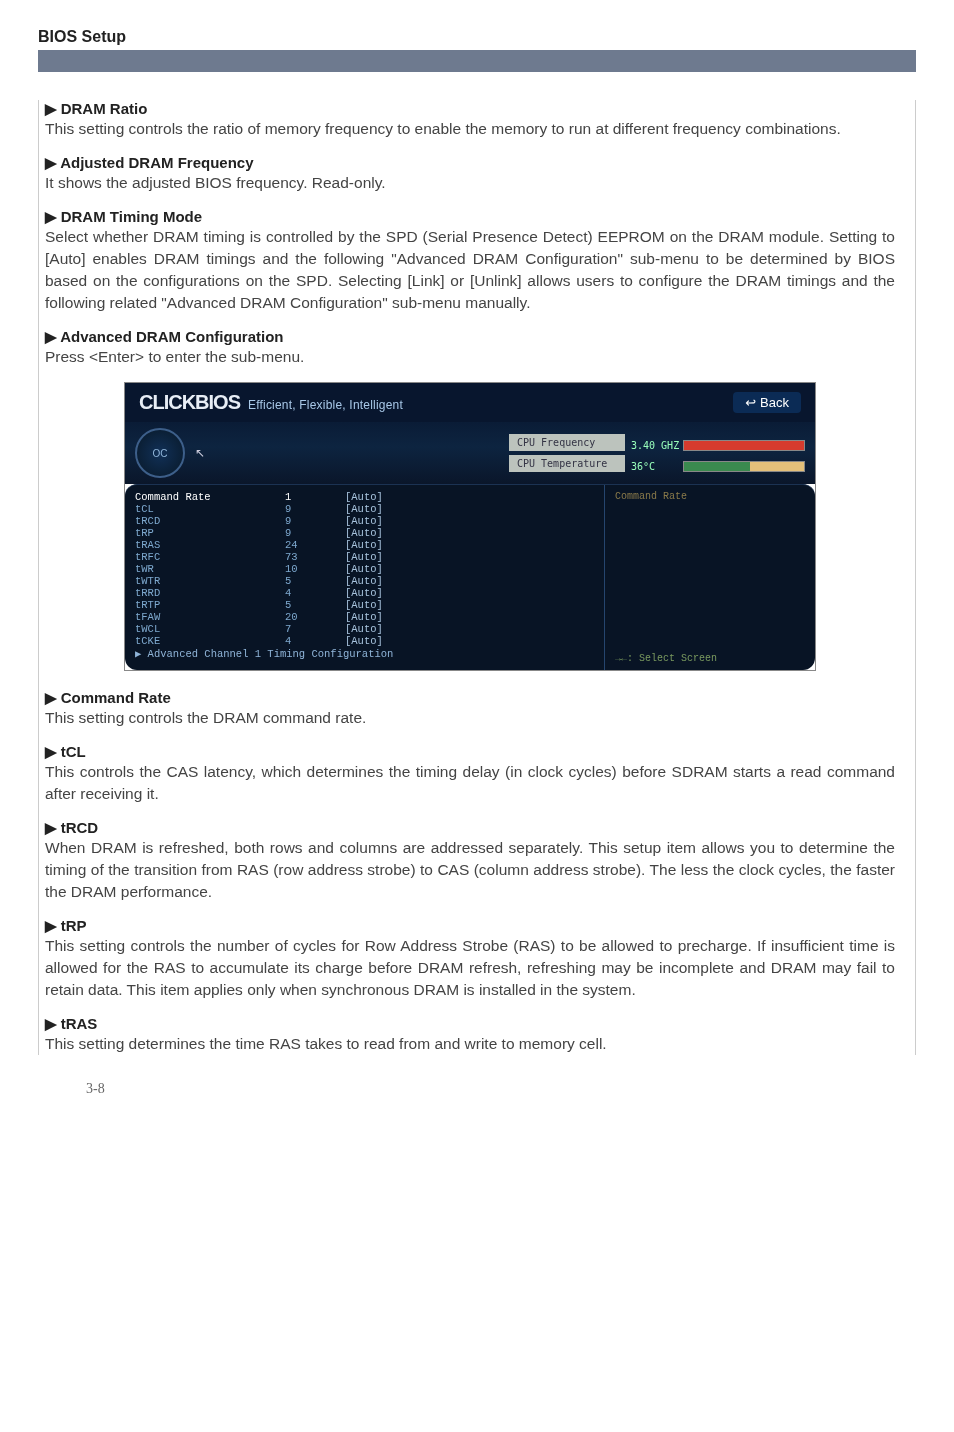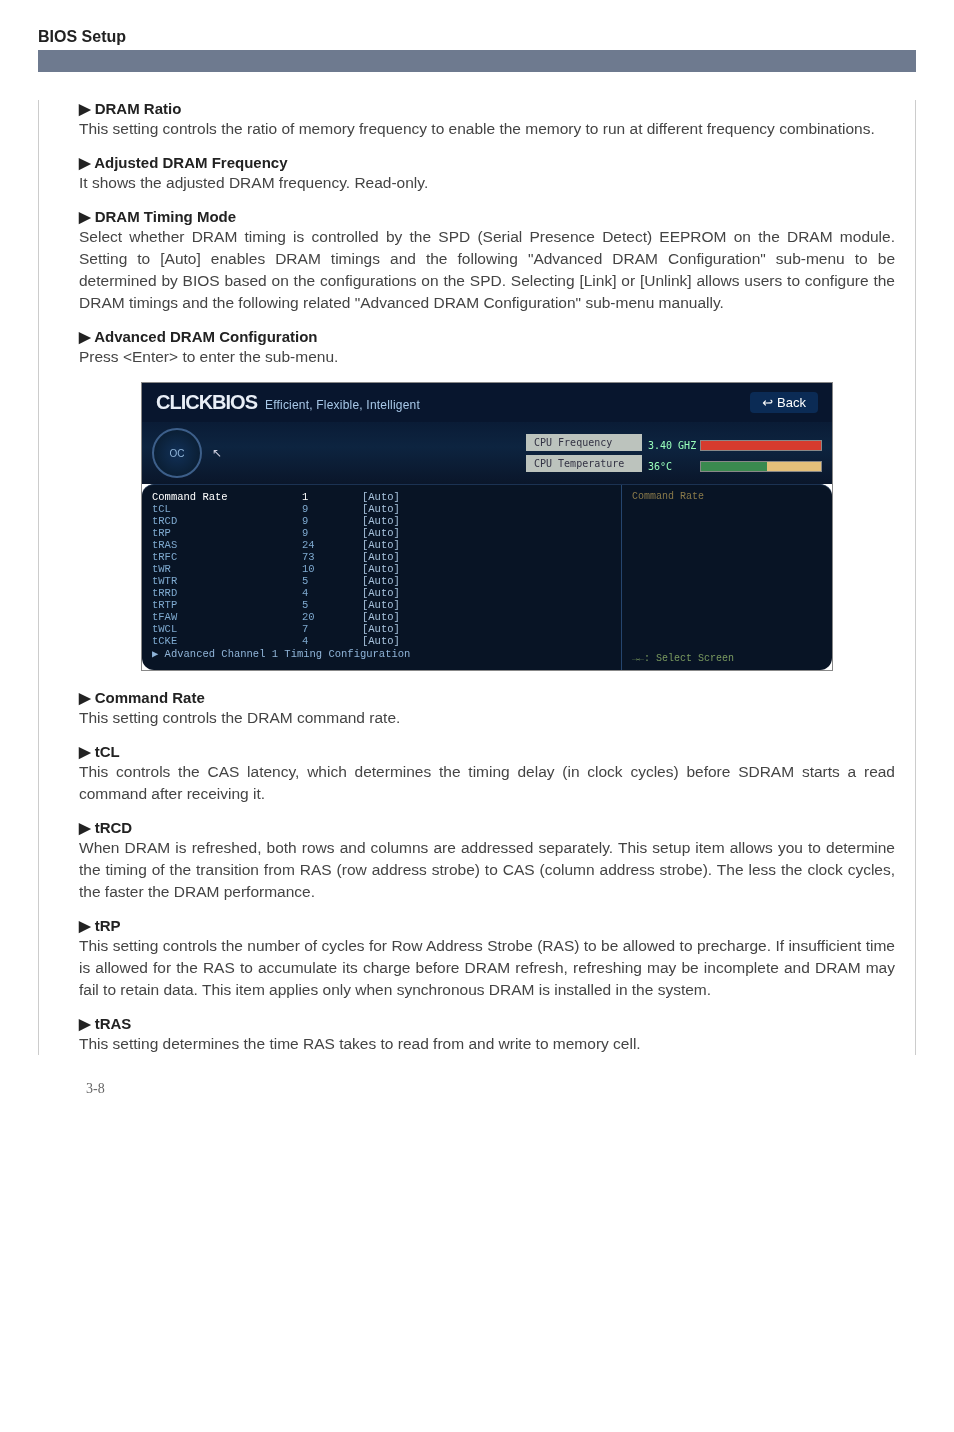--- a/index.html
+++ b/index.html
@@ -150,21 +150,21 @@
     padding: 6px 10px;
     font-family: "Courier New", monospace;
     font-size: 10px;
     display: flex;
     flex-direction: column;
   }
   .bios-right .help { color: #8a7a4a; }
   .bios-right .hint { color: #7a9a5f; margin-top: auto; }
   .content-box-border-left {
     border-left: 1px solid #ccc;
-    padding-left: 40px;
+    padding-left: 6px;
   }
   .content-box-border-right {
     border-right: 1px solid #ccc;
     padding-right: 20px;
   }
   .page-num {
     font-size: 14px;
     color: #666;
     margin-top: 26px;
     padding-left: 48px;
@@ -177,21 +177,21 @@
 <div class="page">
   <div class="header-title">BIOS Setup</div>
   <div class="header-bar"></div>
 
   <div class="content content-box-border-left content-box-border-right">
 
     <div class="section-title">▶ DRAM Ratio</div>
     <div class="body-text">This setting controls the ratio of memory frequency to enable the memory to run at different frequency combinations.</div>
 
     <div class="section-title">▶ Adjusted DRAM Frequency</div>
-    <div class="body-text">It shows the adjusted DRAM frequency. Read-only.</div>
+    <div class="body-text">It shows the adjusted BIOS frequency. Read-only.</div>
 
     <div class="section-title">▶ DRAM Timing Mode</div>
     <div class="body-text">Select whether DRAM timing is controlled by the SPD (Serial Presence Detect) EEPROM on the DRAM module. Setting to [Auto] enables DRAM timings and the following "Advanced DRAM Configuration" sub-menu to be determined by BIOS based on the configurations on the SPD. Selecting [Link] or [Unlink] allows users to configure the DRAM timings and the following related "Advanced DRAM Configuration" sub-menu manually.</div>
 
     <div class="section-title">▶ Advanced DRAM Configuration</div>
     <div class="body-text">Press &lt;Enter&gt; to enter the sub-menu.</div>
 
     <div class="screenshot-outer">
       <div class="bios-top">
         <div class="bios-logo">

